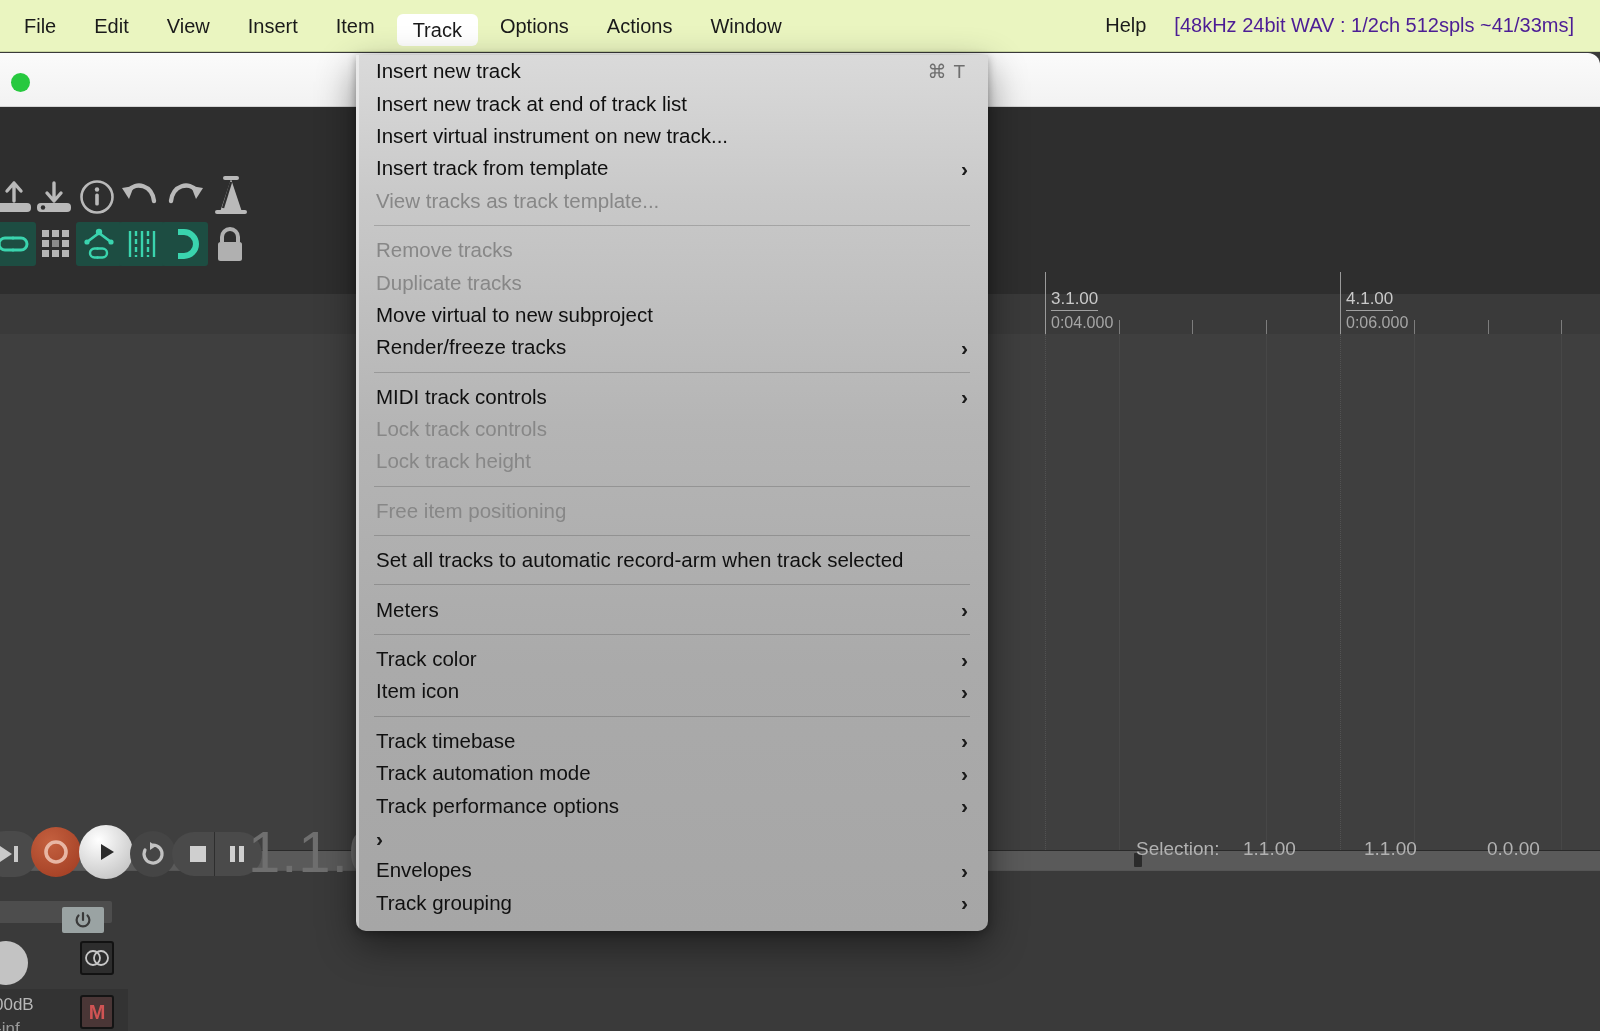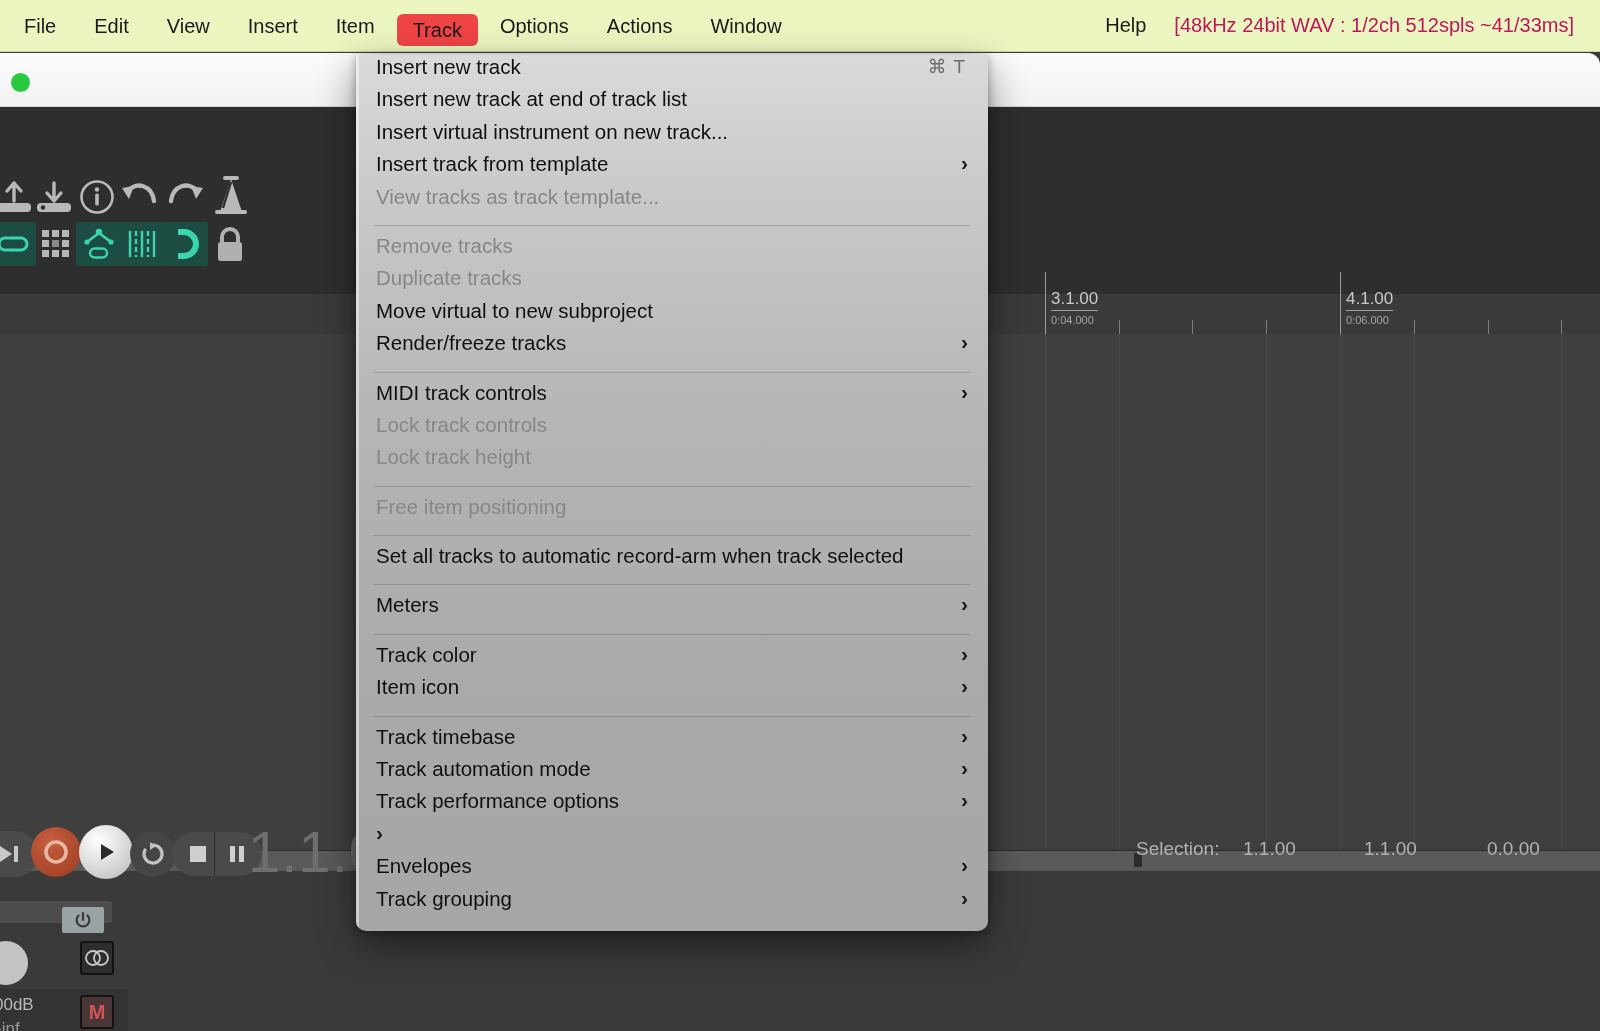--- a/index.html
+++ b/index.html
@@ -18,24 +18,24 @@
     display:flex; align-items:center;
     border-bottom:1px solid #c9d6a2;
     z-index:40;
   }
   .mb-item{
     font-size:20px; color:#1a1a1a; padding:6px 16px;
     margin:0 3px; border-radius:6px; line-height:1;
     white-space:nowrap;
   }
   .mb-item.first{ margin-left:8px; }
-  .mb-item.active{ background:#ef4444;margin-top:8px; }
+  .mb-item.active{ background:#ffffff;margin-top:8px; }
   #mb-right{ margin-left:auto; display:flex; align-items:center; }
   #mb-help{ font-size:20px; color:#1a1a1a; padding:6px 14px; }
-  #mb-status{ font-size:20px; color:#be185d; padding:6px 26px 6px 14px; white-space:nowrap; }
+  #mb-status{ font-size:20px; color:#4c1d95; padding:6px 26px 6px 14px; white-space:nowrap; }
 
   
   #appwin{
     position:absolute; left:0; top:53px; width:1600px; height:978px;
     z-index:5;
   }
   #titlebar{
     position:absolute; left:0; top:0; width:1600px; height:54px;
     background:linear-gradient(#fbfbfb,#f2f2f2);
     border-top-right-radius:12px;
@@ -77,21 +77,21 @@
     background:#2e2e2e;
   }
   #rulerband{
     position:absolute; left:0; top:22px; width:1600px; height:40px;
     background:#3a3a3a;
   }
   .bar-mark{ position:absolute; top:0; width:1px; height:62px; background:#9a9a9a; }
   .beat-mark{ position:absolute; top:48px; width:1px; height:14px; background:#7d7d7d; }
   .bar-lbl{ position:absolute; font-size:17px; color:#c9c9c9; white-space:nowrap;
             border-bottom:1px solid #a0a0a0; padding-bottom:1px; line-height:1.1; }
-  .bar-sub{ position:absolute; font-size:11px; color:#a5a5a5; white-space:nowrap; }
+  .bar-sub{ position:absolute; font-size:16px; color:#a5a5a5; white-space:nowrap; }
   .grid-line{ position:absolute; top:62px; width:1px; height:516px;
               border-left:1px dotted #525252; }
   .grid-solid{ position:absolute; top:62px; width:1px; height:516px; background:#474747; }
 
   #hscroll-track{
     position:absolute; left:0; top:797px; width:1600px; height:20px;
     background:#5a5a5a; border-top:1px solid #2a2a2a;
   }
   #hscroll-thumb{
     position:absolute; left:1134px; top:800px; width:8px; height:14px;
@@ -153,21 +153,21 @@
     background:linear-gradient(180deg,#dadada 0%,#c9c9c9 16%,#b5b5b5 42%,#aaaaaa 70%,#a6a6a6 100%);
     border-bottom-left-radius:10px; border-bottom-right-radius:10px;
     box-shadow:0 14px 38px rgba(0,0,0,.45), 0 2px 8px rgba(0,0,0,.3);
     z-index:60; overflow:hidden;
   }
   #dropdown::before{
     content:""; position:absolute; left:0; top:0; width:3px; height:100%;
     background:rgba(255,255,255,.45);
   }
   .mi{
-    position:relative; height:32.4px; display:flex; align-items:flex-start;
+    position:relative; height:32.4px; display:flex; align-items:center;
     padding:0 20px 0 20px; font-size:20.5px; color:#101010;
     white-space:nowrap;
   }
   .mi.disabled{ color:#878787; }
   .mi .lbl{ flex:1; }
   .mi .sc{ font-size:19px; color:#6e6e6e; letter-spacing:1px; padding-right:2px; }
   .mi .arw{ font-size:21px; color:#1a1a1a; font-weight:bold; line-height:1; }
   .sep{ height:1px; margin:8px 18px; background:rgba(0,0,0,.17); }
 </style>
 </head>

